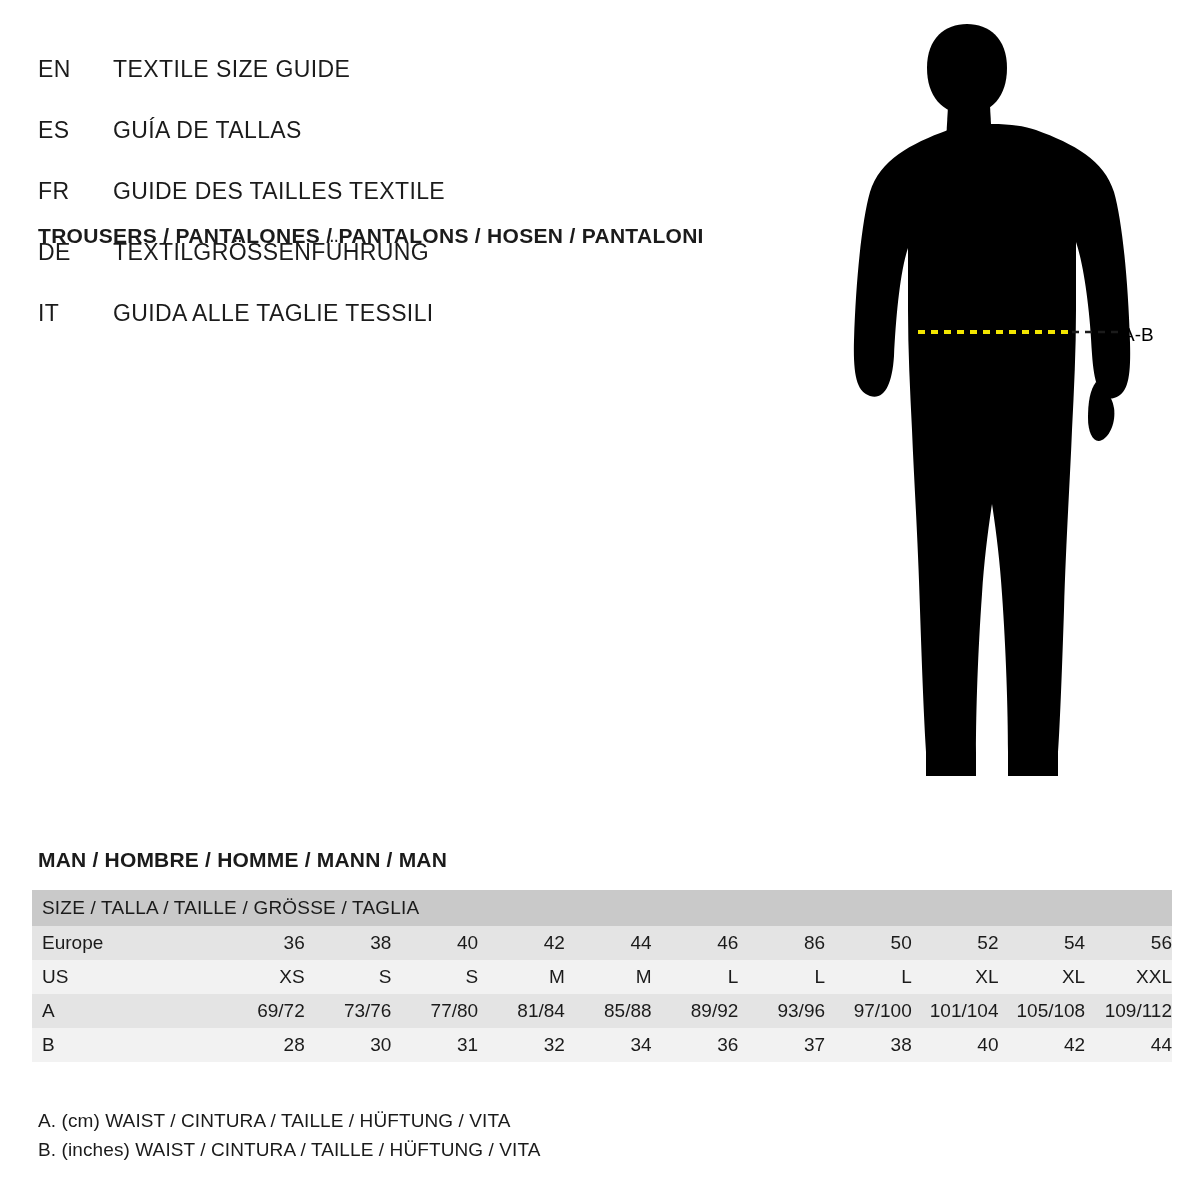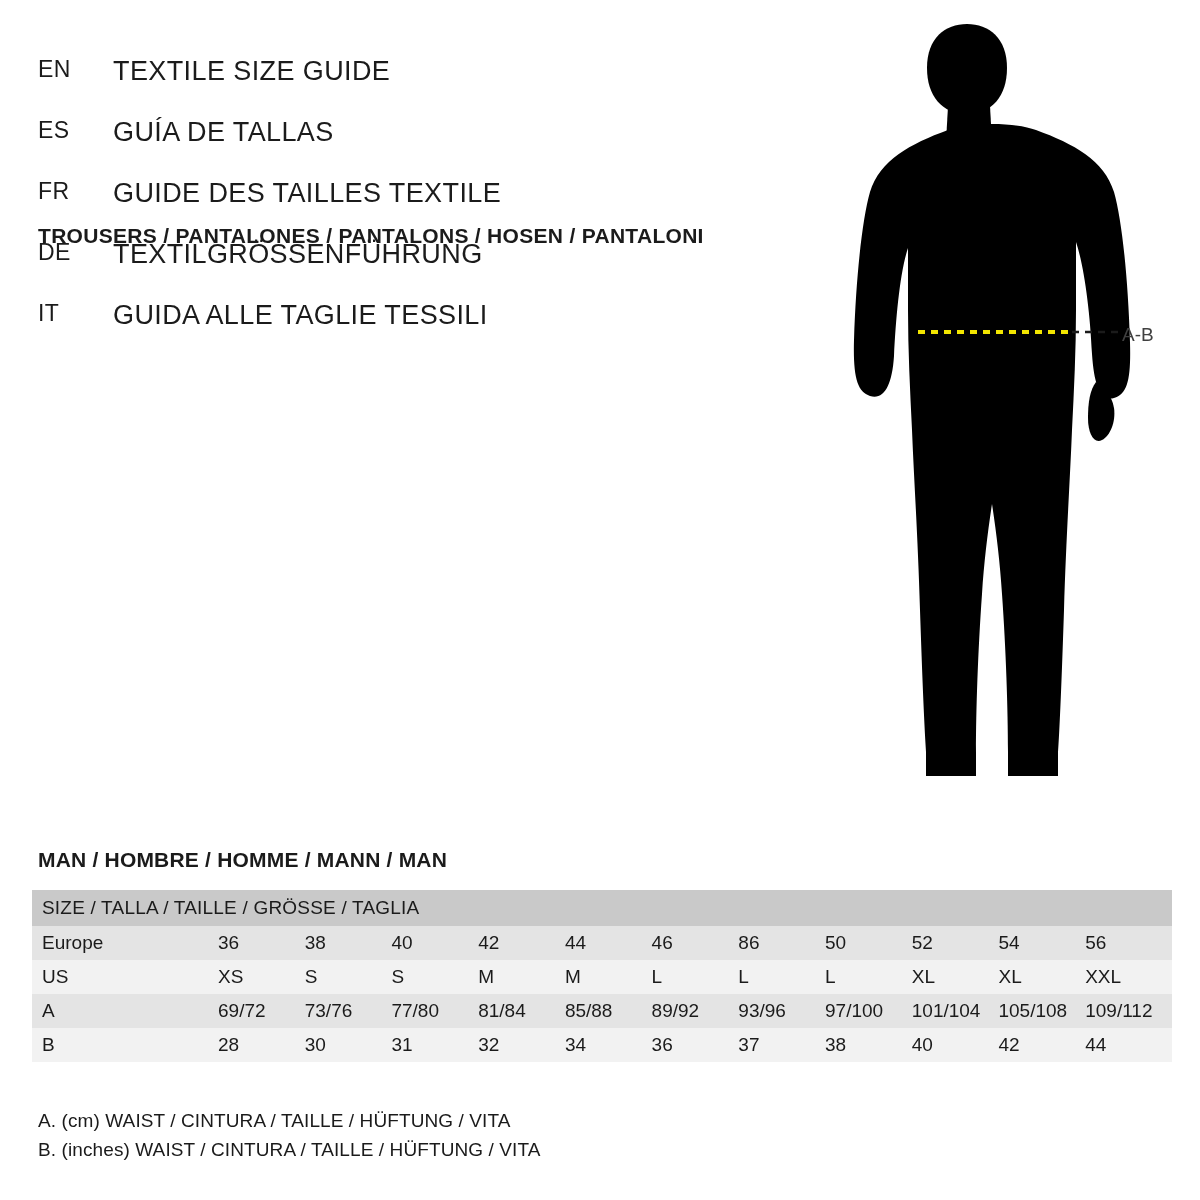--- a/index.html
+++ b/index.html
@@ -29,21 +29,21 @@
     height: 33px;
     margin-top: 28px;
   }
   .lang-code {
     width: 75px;
     font-size: 23px;
     letter-spacing: 0.4px;
     color: #1b1b1b;
   }
   .lang-text {
-    font-size: 27px;
+    font-size: 23px;
     letter-spacing: 0.4px;
     color: #1b1b1b;
     white-space: nowrap;
   }
   #garment-title {
     position: absolute;
     left: 38px;
     top: 224px;
     font-size: 21px;
     font-weight: bold;
@@ -63,21 +63,21 @@
   #figure-svg {
     position: absolute;
     left: 0;
     top: 0;
   }
   #ab-label {
     position: absolute;
     left: 322px;
     top: 314px;
     font-size: 19px;
-    color: #404040;
+    color: #000000;
   }
 
   
   #table-section {
     position: absolute;
     left: 32px;
     top: 848px;
     width: 1140px;
   }
   #gender-title {
@@ -91,21 +91,21 @@
     border-collapse: collapse;
     width: 1140px;
     table-layout: fixed;
   }
   table th, table td {
     font-size: 19px;
     font-weight: normal;
     color: #1b1b1b;
     padding: 0;
     height: 34px;
-    text-align: left;
+    text-align: right;
     vertical-align: middle;
   }
   th.size-head {
     text-align: left;
     padding-left: 10px;
     background: #c9c9c9;
     font-size: 19px;
     height: 36px;
     letter-spacing: 0.2px;
   }

